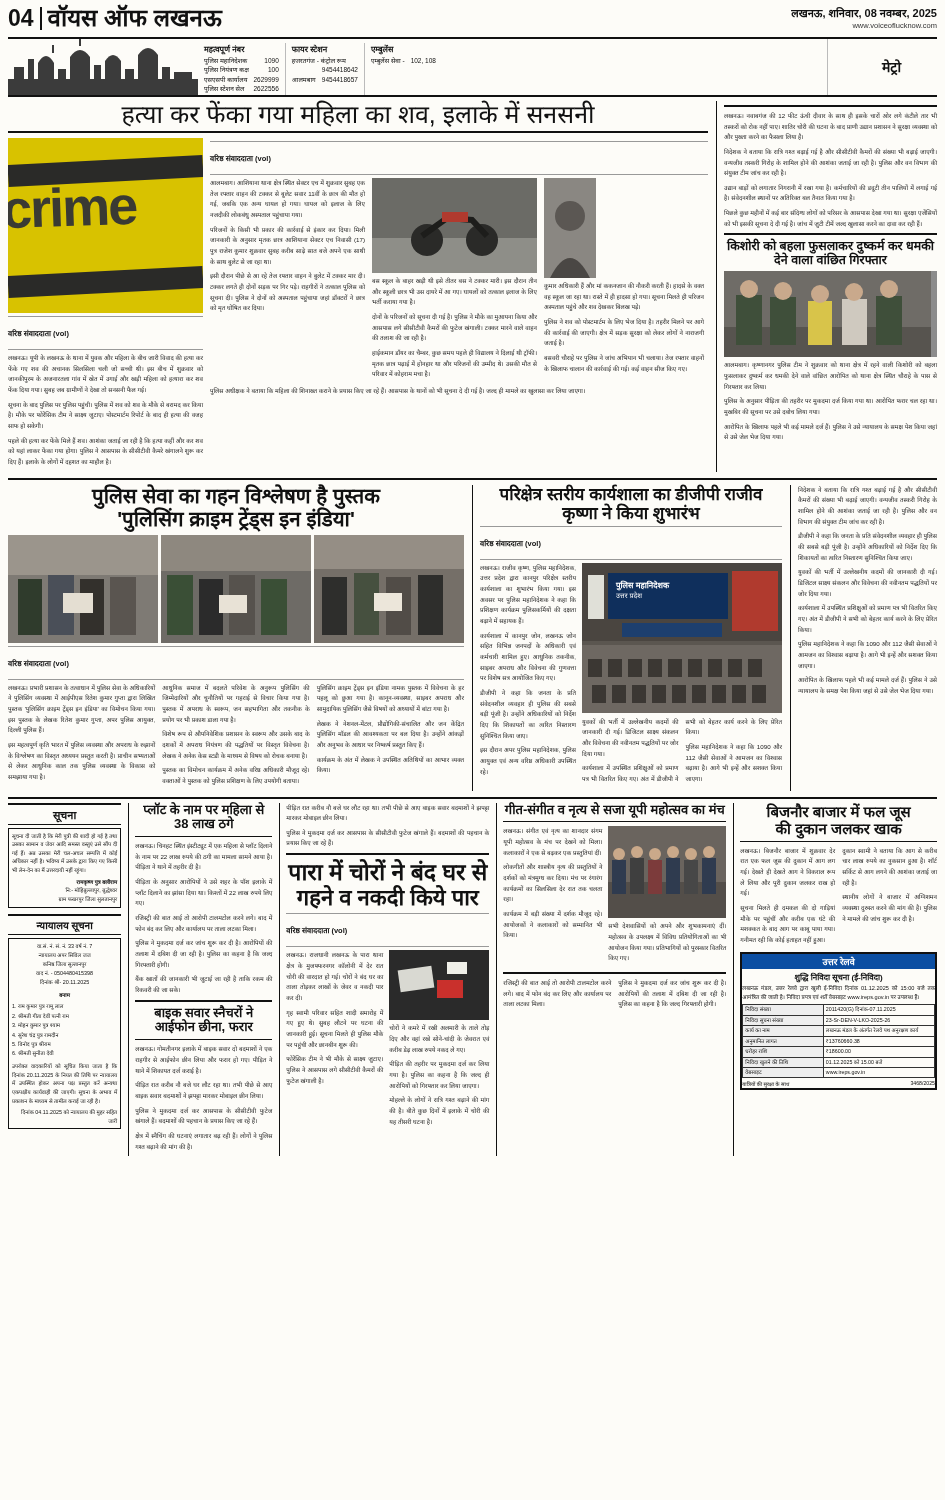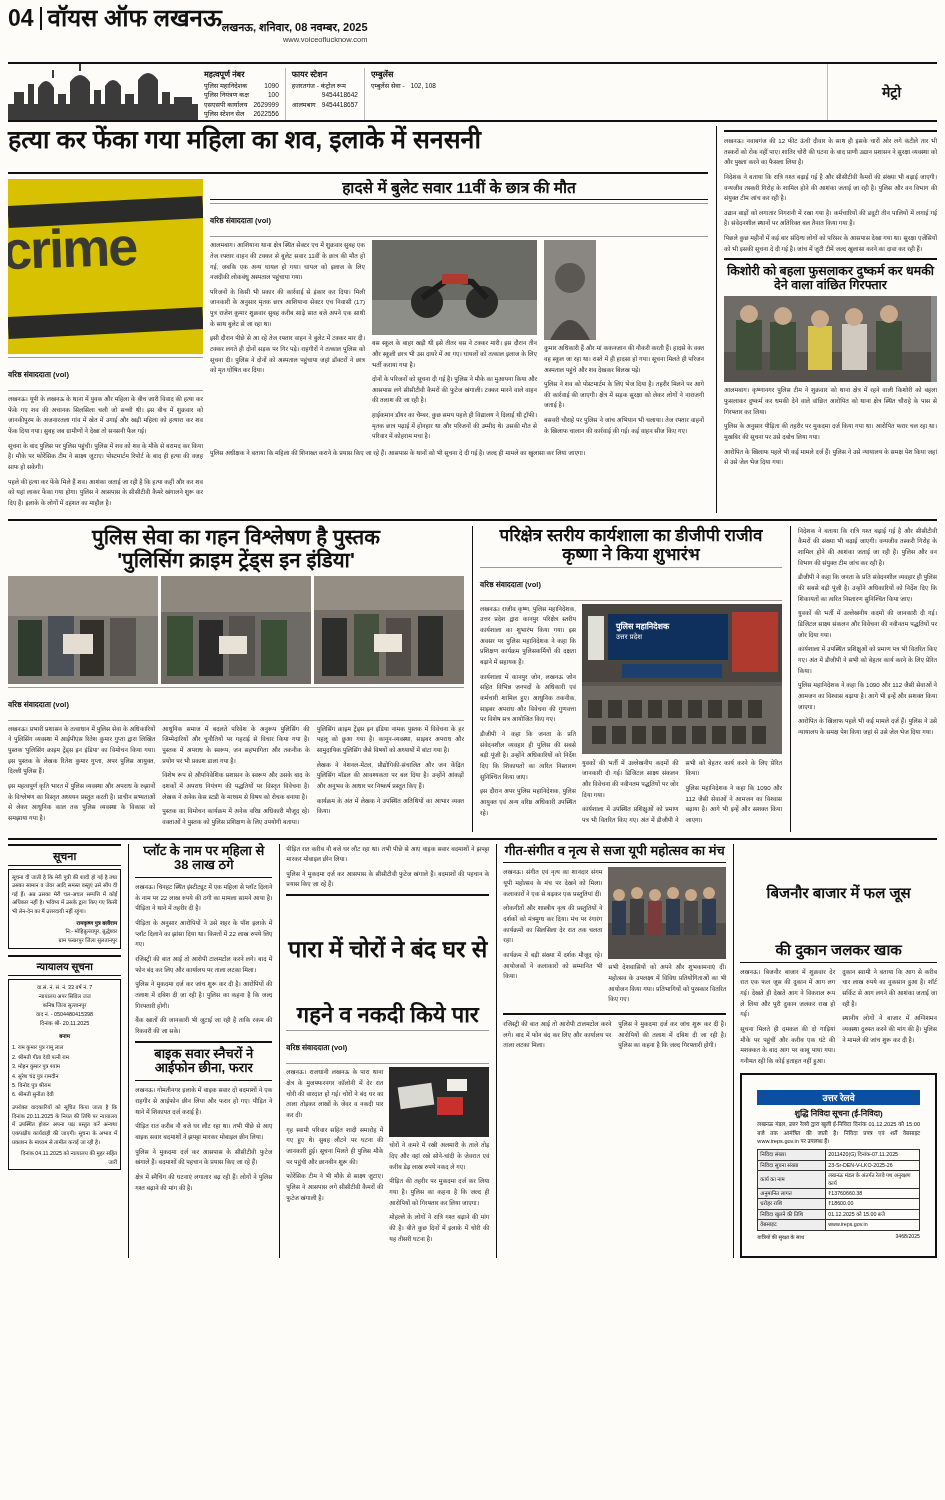--- a/index.html
+++ b/index.html
@@ -8,26 +8,26 @@
     width: 945px; height: 1500px;
     background: #fdfcf8;
     font-family: "Liberation Sans", sans-serif;
     color:#111;
     position: relative;
     overflow: hidden;
   }
   .page { width:945px; height:1500px; position:relative; padding:6px 8px; }
 
   
-  .masthead { display:flex; align-items:flex-start; border-bottom:2px solid #111; padding-bottom:16px;}
+  .masthead { display:flex; align-items:flex-start; justify-content:space-between; border-bottom:2px solid #111; padding-bottom:5px;}
   .mast-left { display:flex; align-items:baseline; gap:6px; }
   .page-num { font-size:23px; font-weight:bold; border-right:2px solid #111; padding-right:6px; line-height:1;}
   .mast-title { font-size:24px; font-weight:bold; letter-spacing:0px; line-height:1;}
   .mast-right { text-align:right; font-size:10px; line-height:1.4; }
-  .mast-right .date { font-weight:bold; font-size:11px;margin-top:14px;}
+  .mast-right .date { font-weight:bold; font-size:11px;}
   .mast-right .site { font-size:7.5px; color:#333;}
 
   
   .infostrip { display:flex; align-items:stretch; border-bottom:2px solid #111; height:58px; }
   .skyline { width:190px; position:relative; }
   .skyline svg { position:absolute; bottom:0; left:0;}
   .numbers { display:flex; flex:1; font-size:6.5px; padding-top:4px; }
   .numcol { padding:0 6px; border-left:1px solid #bbb; }
   .numcol:first-child { border-left:none;}
   .numcol h4 { margin:0 0 2px 0; font-size:8px; font-weight:bold; }
@@ -40,21 +40,21 @@
   .byline { font-size:7.5px; font-weight:bold; border-top:1px solid #999; border-bottom:1px solid #999; padding:11px 0; margin:3px 0;}
   .body { font-size:6.2px; line-height:1.72; text-align:justify; color:#222; }
   .cols2 { column-count:2; column-gap:7px;}
   .photo { background:#8c8c8c; position:relative; overflow:hidden;}
   .photo.dark { background:#4a4a4a;}
 
   
   .topband { display:flex; gap:8px; margin-top:4px;}
   .topleft { width:700px; }
   .topright { width:221px; border-left:1px solid #111; padding-left:7px;}
-  .mainhead { font-size:25px; font-weight:bold; text-align:left; line-height:1.05; border-bottom:2px solid #111; padding-bottom:20px; }
+  .mainhead { font-size:25px; font-weight:normal; text-align:center; line-height:1.05; border-bottom:2px solid #111; padding-bottom:4px; }
 
   .lead-row { display:flex; gap:7px; margin-top:5px;}
   .lead-photo { width:195px; height:175px; background:#d8c200; position:relative; overflow:hidden;}
   .lead-photo .crimetxt { position:absolute; left:-6px; top:38px; font-size:54px; font-weight:bold; color:#3a3a33; letter-spacing:-2px; transform:rotate(-2deg); font-family:"Liberation Sans",sans-serif;}
   .lead-photo .band { position:absolute; width:100%; height:22px; background:#2a2a28; top:22px; transform:rotate(-3deg);}
   .lead-photo .band2 { position:absolute; width:100%; height:22px; background:#2a2a28; bottom:20px; transform:rotate(-3deg);}
 
   .subhead { font-size:15.5px; font-weight:bold; text-align:center; line-height:1.1; border-bottom:1px solid #111; padding-bottom:3px;}
 
   .rt-head { font-size:14.5px; font-weight:bold; text-align:center; line-height:1.12;}
@@ -71,29 +71,29 @@
   .band3 { display:flex; gap:7px; margin-top:6px; border-top:2px solid #111; padding-top:4px;}
   .c1 { width:118px;}
   .c2 { width:150px; border-left:1px solid #111; padding-left:6px;}
   .c3 { width:210px; border-left:1px solid #111; padding-left:6px;}
   .c4 { width:230px; border-left:1px solid #111; padding-left:6px;}
   .c5 { width:212px; border-left:1px solid #111; padding-left:6px;}
 
   .boxhead { text-align:center; font-size:11px; font-weight:bold; border-top:2px solid #111; border-bottom:1px solid #111; padding:2px 0; margin-bottom:3px;}
   .notice { border:1px solid #111; padding:3px; font-size:5.4px; line-height:1.6; text-align:justify;}
 
-  .railbox { border:2px solid #111; padding:15px; font-size:5.6px;}
+  .railbox { border:2px solid #111; padding:0; font-size:5.6px;}
   .railbox .rhead { background:#0b4ea2; color:#fff; text-align:center; font-weight:bold; font-size:9px; padding:1px;}
   .railbox .rsub { text-align:center; font-weight:bold; font-size:8px; padding:2px 0;}
   .railtable { width:100%; border-collapse:collapse; font-size:5.3px;}
   .railtable td { border:1px solid #333; padding:1px 2px; line-height:1.4;}
   .railtable td.k { background:#eee; width:42%;}
 
   .smallhead { font-size:13px; font-weight:bold; text-align:center; line-height:1.14;}
-  .medhead { font-size:15px; font-weight:bold; text-align:center; line-height:1.14;margin-top:40px;}
+  .medhead { font-size:15px; font-weight:bold; text-align:center; line-height:1.14;}
 
   .gallery { display:flex; gap:3px;}
 
   .numlist { font-size:5.4px; line-height:1.75;}
 </style>
 </head>
 <body>
 
 <div class="page">
 
@@ -190,21 +190,20 @@
           </div>
           <div class="byline">वरिष्ठ संवाददाता (vol)</div>
           <div class="body">
             <p style="margin:0 0 4px">लखनऊ। यूपी के लखनऊ के थाना में युवक और महिला के बीच जारी विवाद की हत्या कर फेंके गए शव की अचानक सिलसिला चली जो सच्ची थी। इस बीच में शुक्रवार को जानकीपुरम के अजनारतला गांव में खेत में उगाई और खड़ी महिला को हत्यारा कर शव फेंक दिया गया। सुबह जब ग्रामीणों ने देखा तो सनसनी फैल गई।</p>
             <p style="margin:0 0 4px">सूचना के बाद पुलिस पर पुलिस पहुंची। पुलिस में शव को शव के मौके से बरामद कर किया है। मौके पर फोरेंसिक टीम ने साक्ष्य जुटाए। पोस्टमार्टम रिपोर्ट के बाद ही हत्या की वजह साफ हो सकेगी।</p>
             <p style="margin:0 0 4px">पहले की हत्या कर फेंके मिले हैं शव। आशंका जताई जा रही है कि हत्या कहीं और कर शव को यहां लाकर फेंका गया होगा। पुलिस ने आसपास के सीसीटीवी कैमरे खंगालने शुरू कर दिए हैं। इलाके के लोगों में दहशत का माहौल है।</p>
           </div>
         </div>
 
         <div style="width:498px;">
-          <div class="subhead">हादसे में बुलेट सवार 11वीं के छात्र की मौत</div>
           <div class="byline" style="margin-top:3px;">वरिष्ठ संवाददाता (vol)</div>
           <div style="display:flex; gap:7px; margin-top:2px;">
             <div style="width:155px;">
               <div class="body">
                 <p style="margin:0 0 4px">आलमबाग। आशियाना थाना क्षेत्र स्थित सेक्टर एच में शुक्रवार सुबह एक तेज रफ्तार वाहन की टक्कर से बुलेट सवार 11वीं के छात्र की मौत हो गई, जबकि एक अन्य घायल हो गया। घायल को इलाज के लिए नजदीकी लोकबंधु अस्पताल पहुंचाया गया।</p>
                 <p style="margin:0 0 4px">परिजनों के किसी भी प्रकार की कार्रवाई से इंकार कर दिया। मिली जानकारी के अनुसार मृतक छात्र आशियाना सेक्टर एच निवासी (17) पुत्र राजेश कुमार शुक्रवार सुबह करीब साढ़े सात बजे अपने एक साथी के साथ बुलेट से जा रहा था।</p>
                 <p style="margin:0 0 4px">इसी दौरान पीछे से आ रहे तेज रफ्तार वाहन ने बुलेट में टक्कर मार दी। टक्कर लगते ही दोनों सड़क पर गिर पड़े। राहगीरों ने तत्काल पुलिस को सूचना दी। पुलिस ने दोनों को अस्पताल पहुंचाया जहां डॉक्टरों ने छात्र को मृत घोषित कर दिया।</p>
               </div>
             </div>
             <div style="width:165px;">

